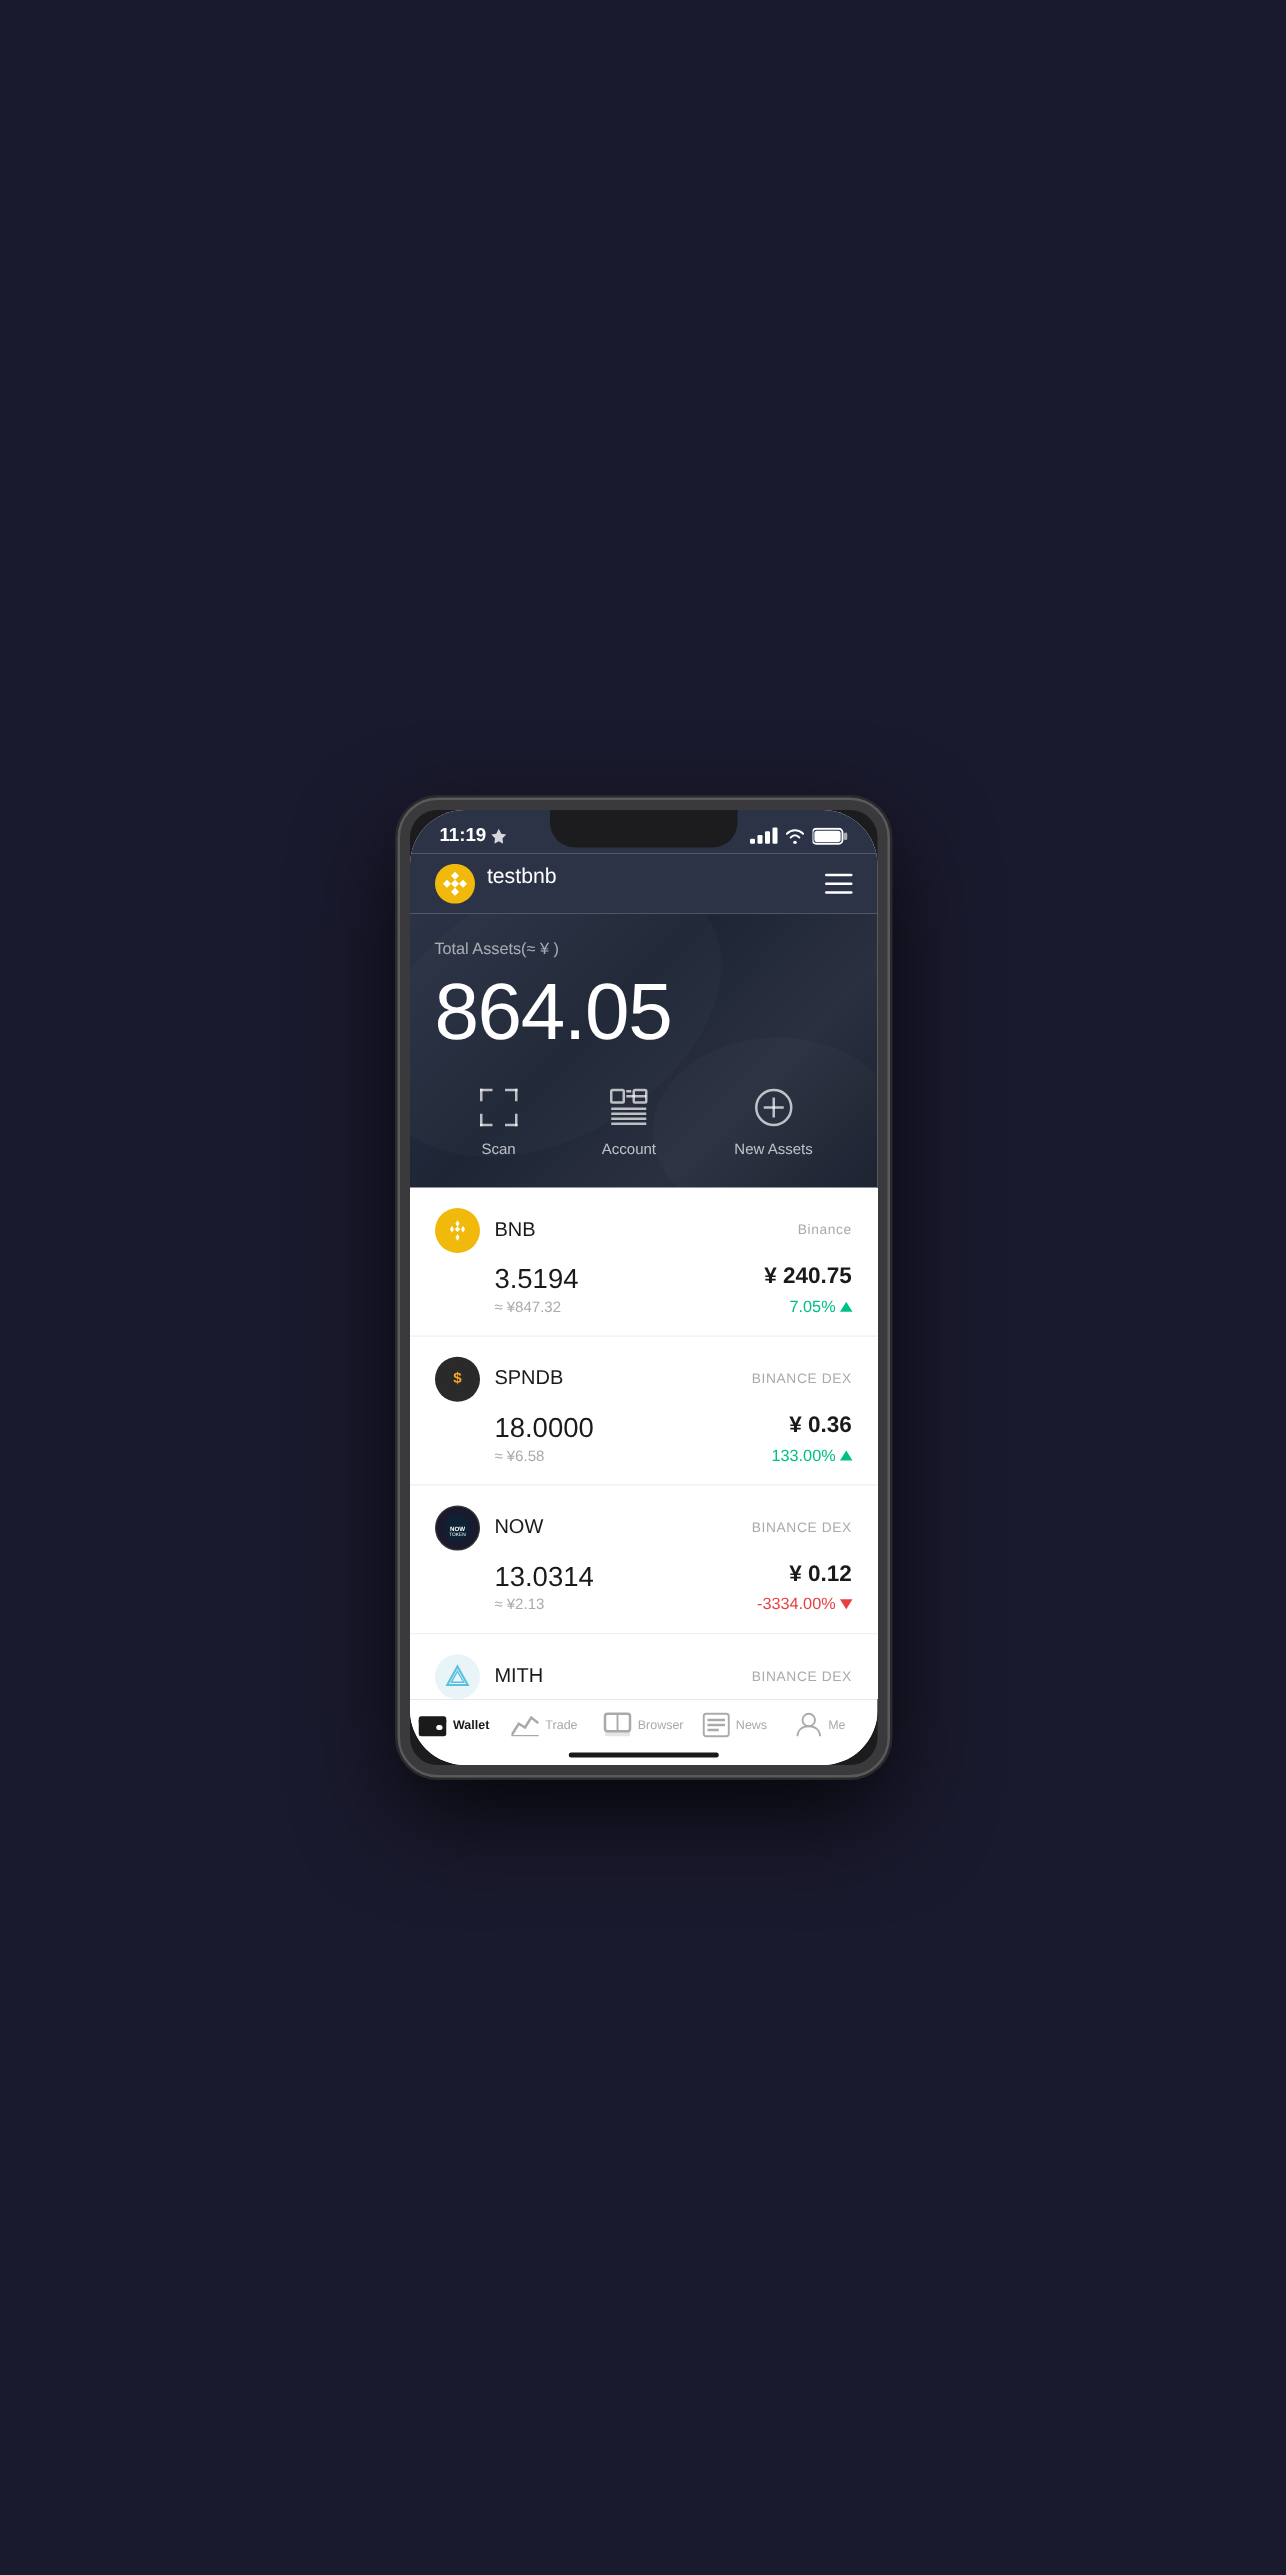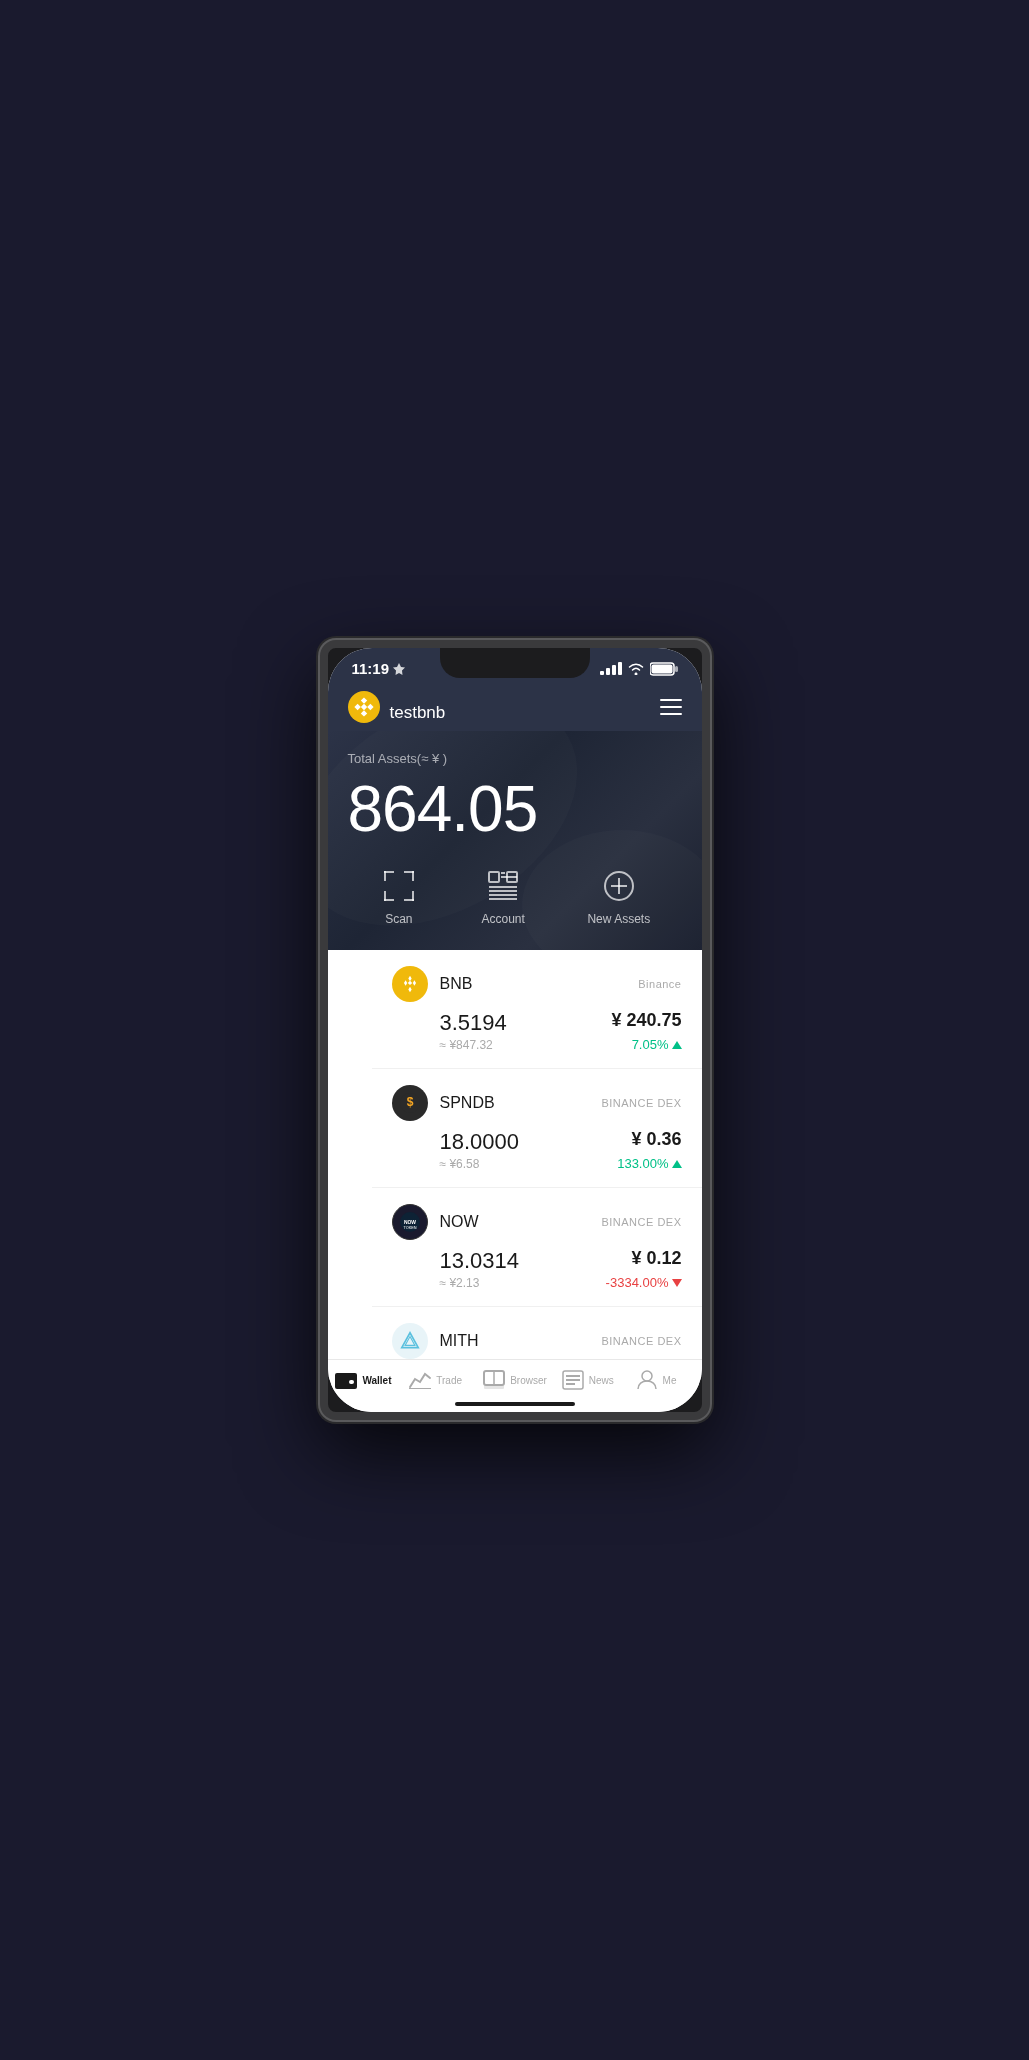--- a/index.html
+++ b/index.html
@@ -8,21 +8,21 @@
       display: flex;
       justify-content: center;
       align-items: center;
       min-height: 100vh;
       font-family: -apple-system, BlinkMacSystemFont, 'Helvetica Neue', Arial, sans-serif;
     }
     .phone-frame {
       width: 390px;
       height: 780px;
       background: #1c1c1e;
-      border-radius: 16px;
+      border-radius: 30px;
       border: 8px solid #3a3a3c;
       box-shadow:
         0 0 0 2px #5a5a5c,
         0 0 0 4px #2a2a2c,
         0 30px 80px rgba(0,0,0,0.8);
       position: relative;
       overflow: hidden;
     }
     
     .phone-frame::before {
@@ -92,21 +92,21 @@
     .app-header {
       background: #2c3347;
       padding: 8px 20px;
       display: flex;
       justify-content: space-between;
       align-items: center;
       flex-shrink: 0;
     }
     .header-left {
       display: flex;
-      align-items: flex-end;
+      align-items: flex-start;
       gap: 10px;
     }
     .bnb-logo {
       width: 32px;
       height: 32px;
     }
     .account-name {
       color: #fff;
       font-size: 17px;
       font-weight: 500;
@@ -186,21 +186,20 @@
       justify-content: center;
     }
     .action-label {
       font-size: 12px;
     }
     
     .asset-list {
       flex: 1;
       overflow-y: auto;
       background: #fff;
-      padding-left: 44px;
     }
     .asset-item {
       padding: 16px 20px;
       border-bottom: 1px solid #f0f0f0;
       cursor: pointer;
     }
     .asset-top {
       display: flex;
       align-items: center;
       margin-bottom: 8px;

